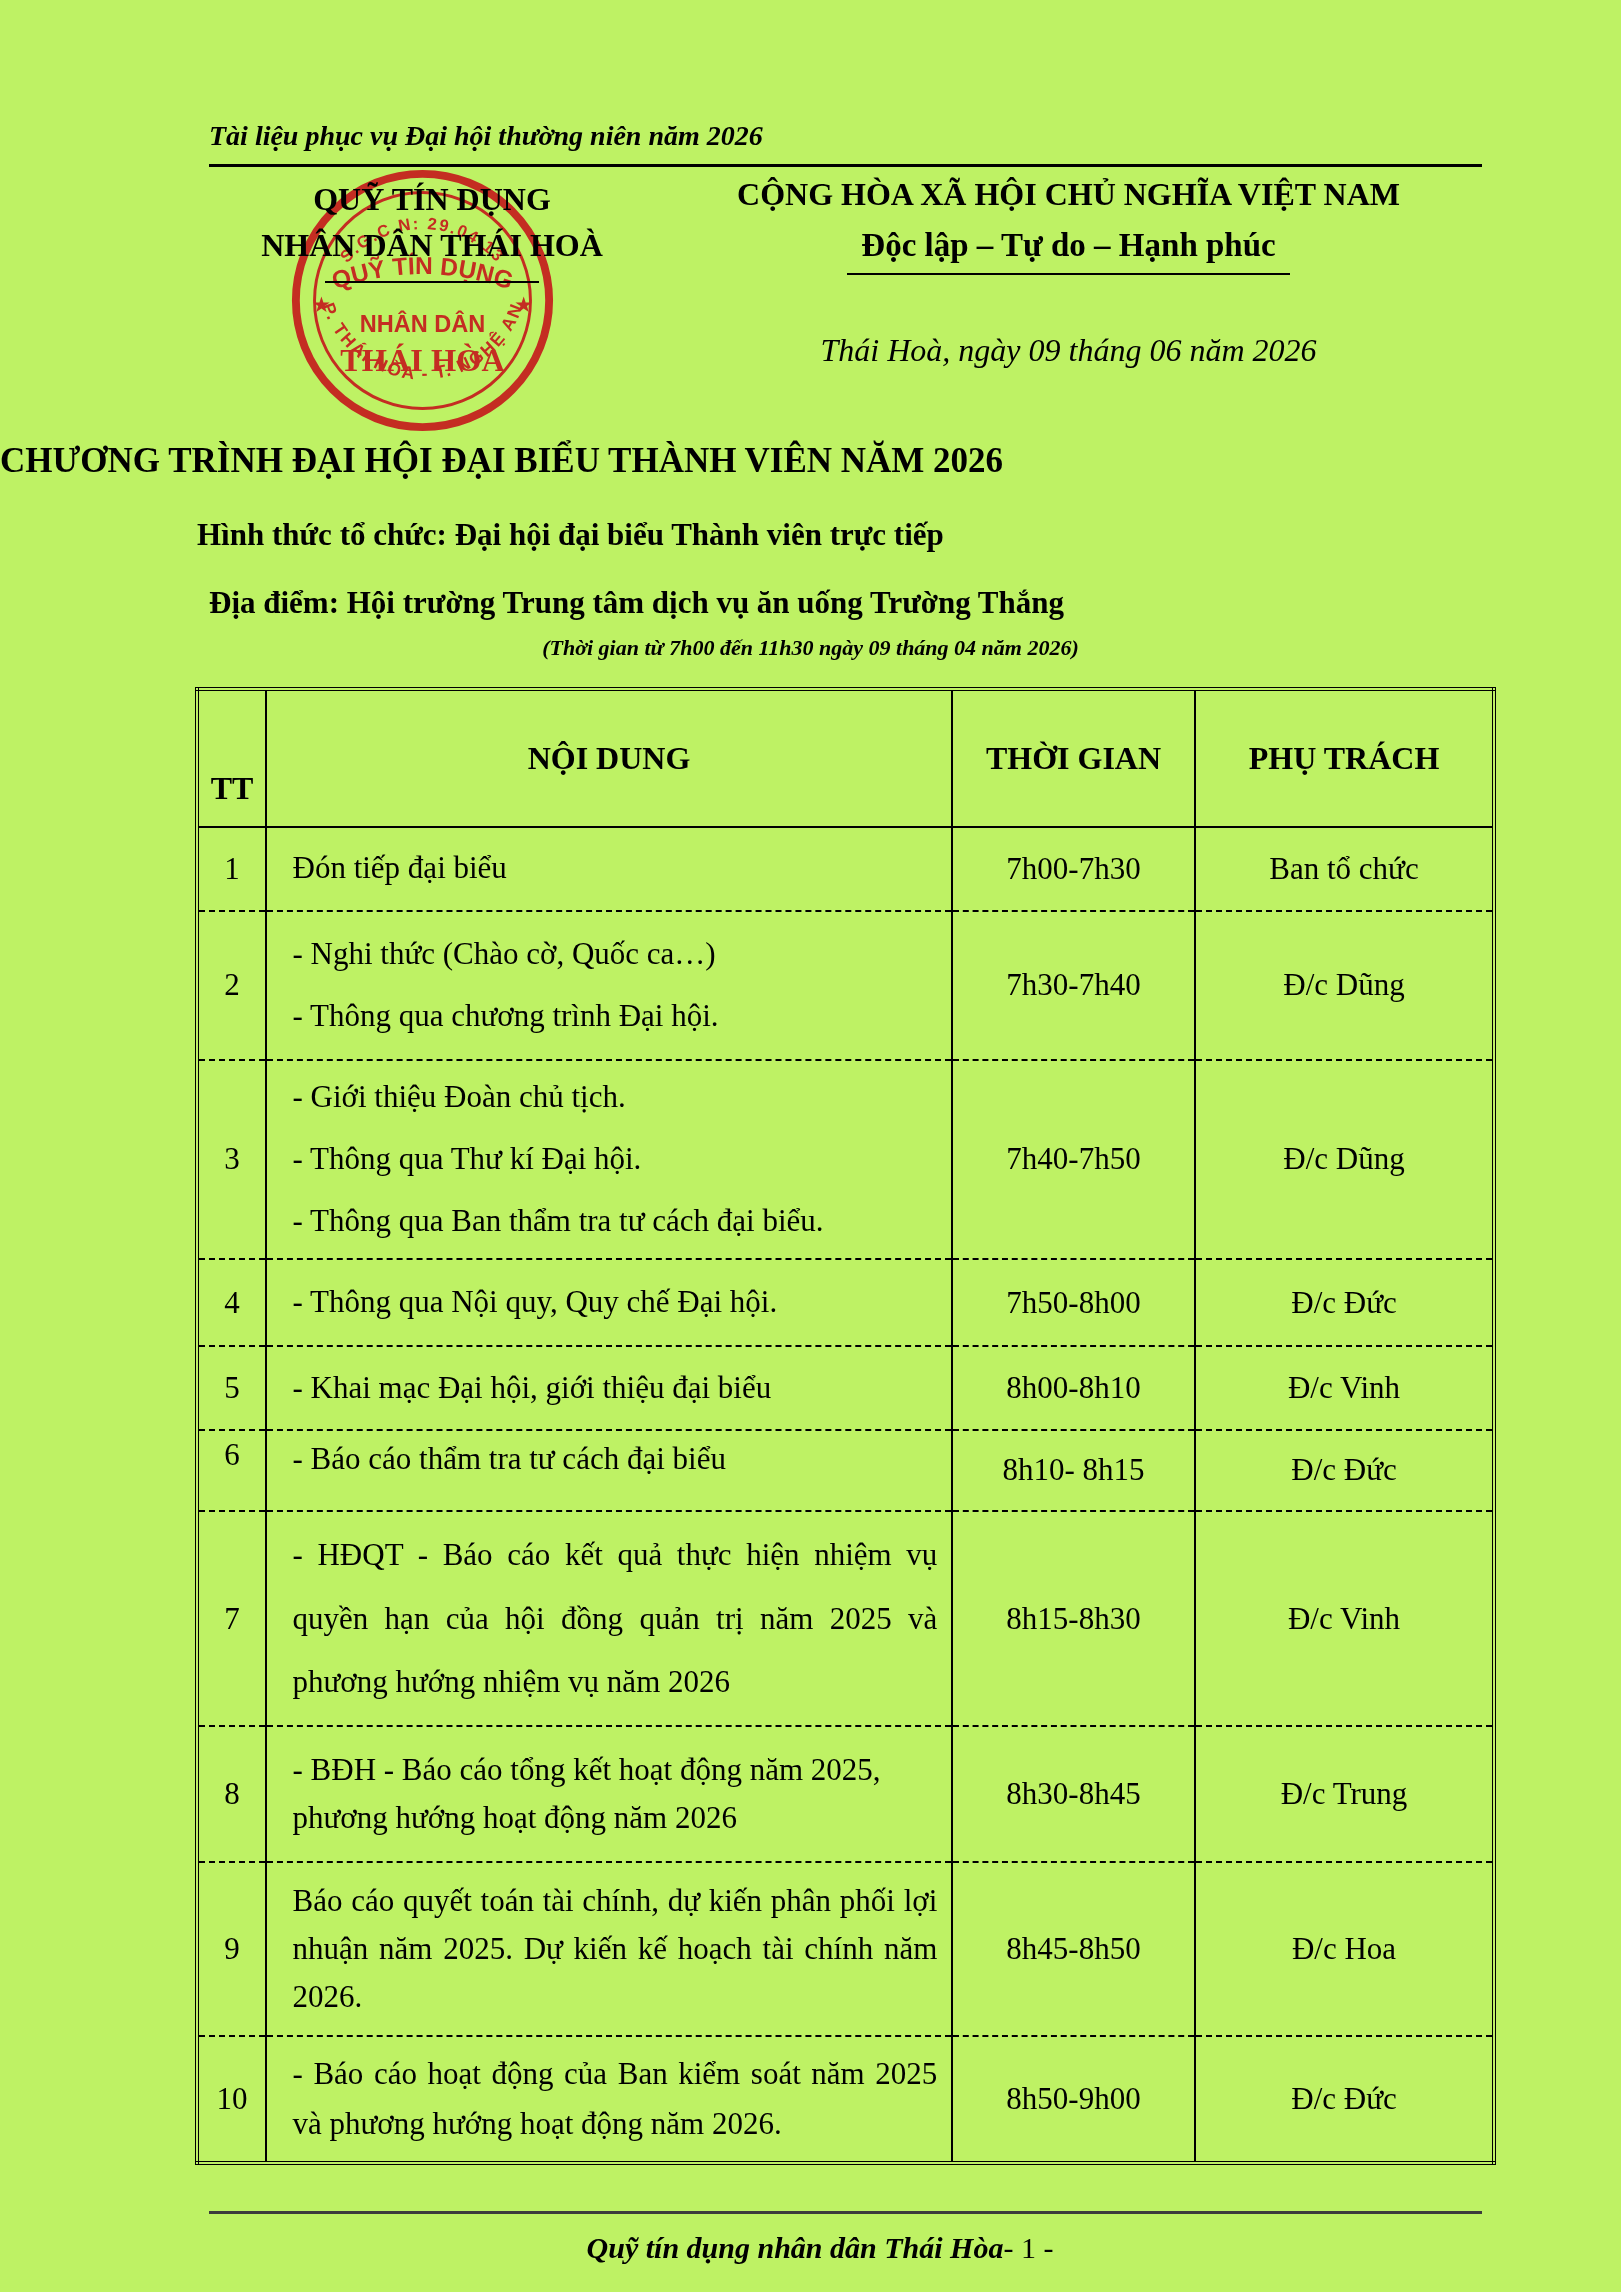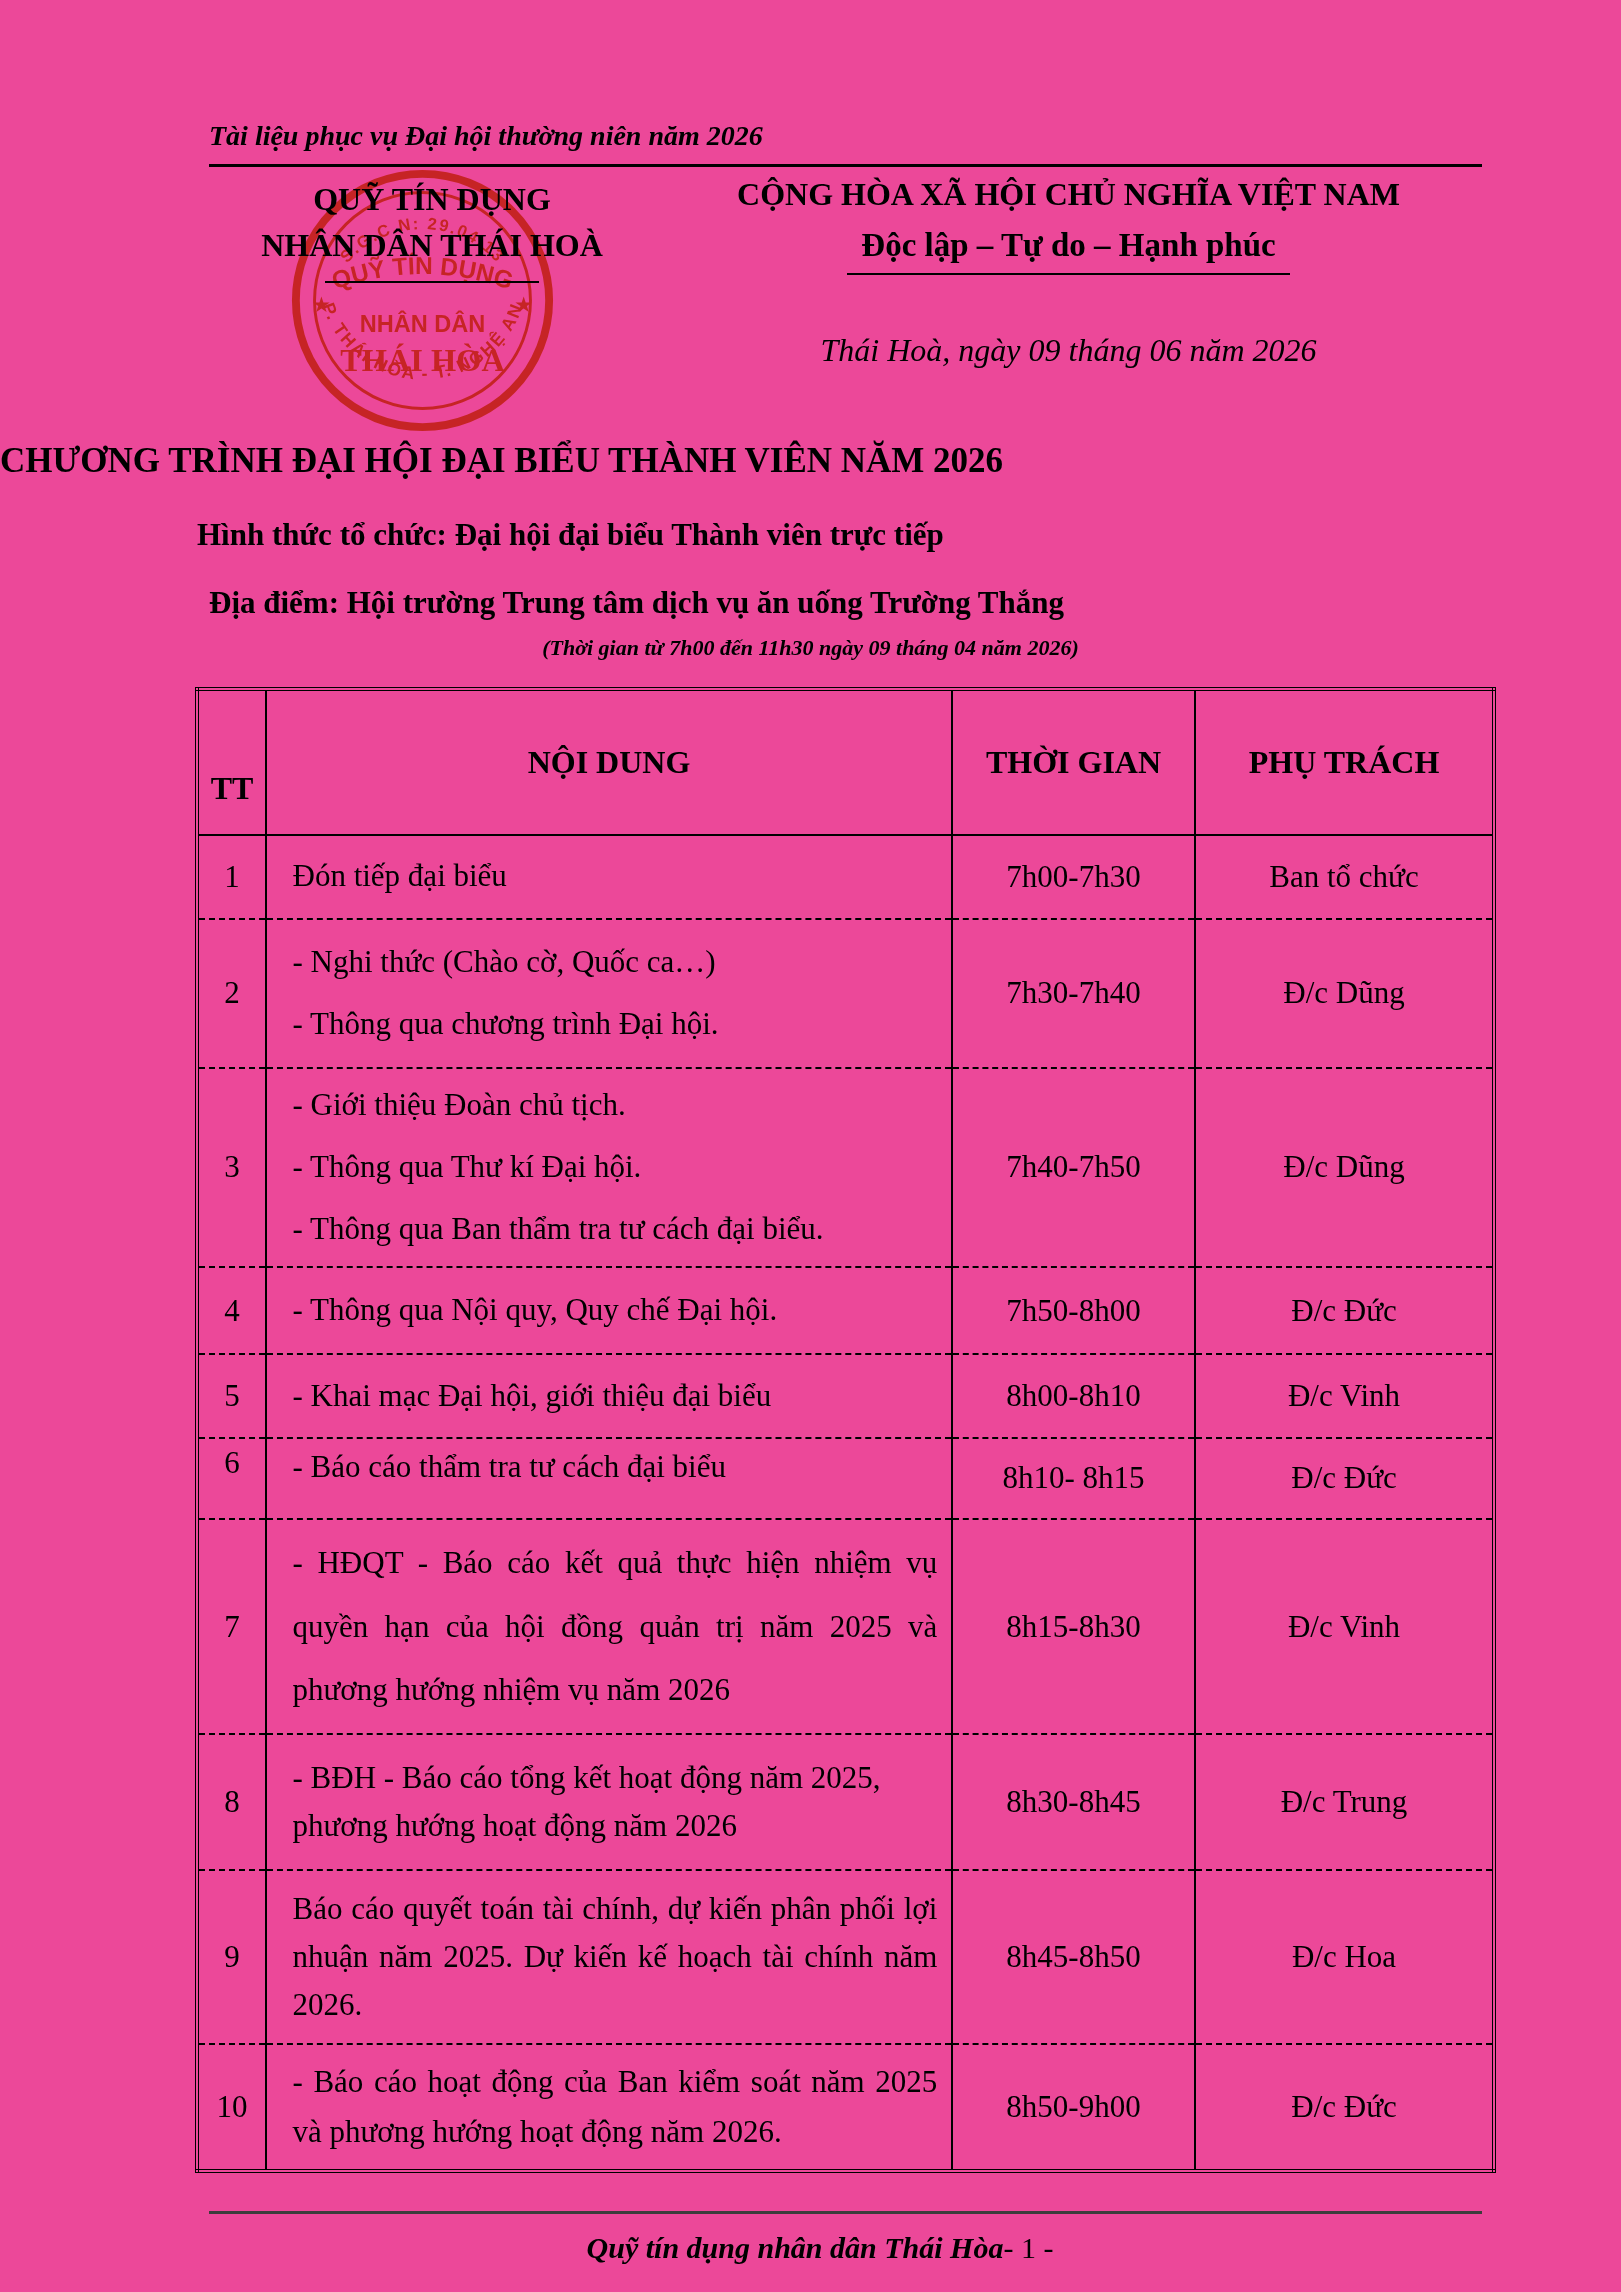--- a/index.html
+++ b/index.html
@@ -1,20 +1,20 @@
 <!DOCTYPE html>
 <html lang="vi"><head>
 <meta charset="utf-8">
 <style>
   html,body{margin:0;padding:0;background:#e8e8e8;}
   .page{
     position:relative;
     width:1621px;height:2293px;
     margin:0 auto;
-    background:#ec4899;
+    background:#bef264;
     font-family:"Liberation Serif","DejaVu Serif",serif;
     color:#000;
     overflow:hidden;
   }
   
   .top-note{
     position:absolute;left:209px;right:139px;top:120px;
     font-size:28px;font-weight:bold;font-style:italic;
     padding-bottom:11.8px;border-bottom:3.9px solid #000;
   }
@@ -43,21 +43,21 @@
   }
   table.agenda col.c-tt{width:69px;}
   table.agenda col.c-nd{width:686px;}
   table.agenda col.c-tg{width:243px;}
   table.agenda col.c-pt{width:299px;}
   table.agenda th{
     height:116px;font-size:32px;font-weight:bold;text-align:center;
     border-left:2px solid #000;border-bottom:2px solid #000;
     vertical-align:middle;padding:0;
   }
-  table.agenda th:first-child{border-left:none;vertical-align:bottom;padding-bottom:27px;}
+  table.agenda th:first-child{border-left:none;vertical-align:bottom;padding-bottom:19px;}
   table.agenda td{
     font-size:31px;vertical-align:middle;
     border-left:2px solid #000;padding:5.9px 9.8px;
   }
   table.agenda td:first-child{border-left:none;text-align:center;}
   table.agenda td.c-content{padding:5.9px 13.7px 5.9px 25.5px;line-height:1.45;}
   table.agenda td.c-time,table.agenda td.c-lead{text-align:center;}
   tbody tr + tr td{border-top:2px dashed #000;}
   
   tbody tr:nth-child(1) td{height:70px;}

